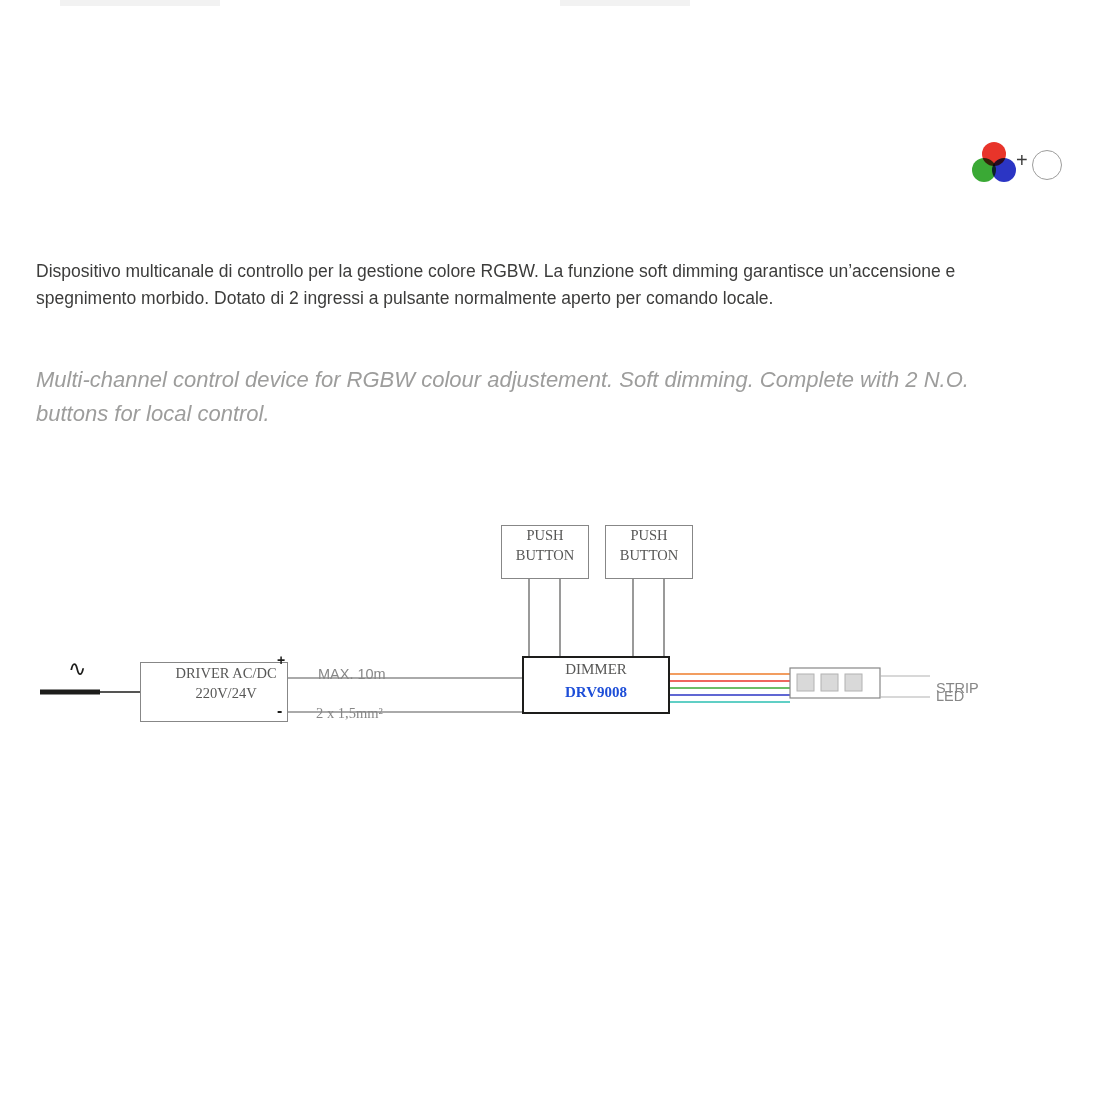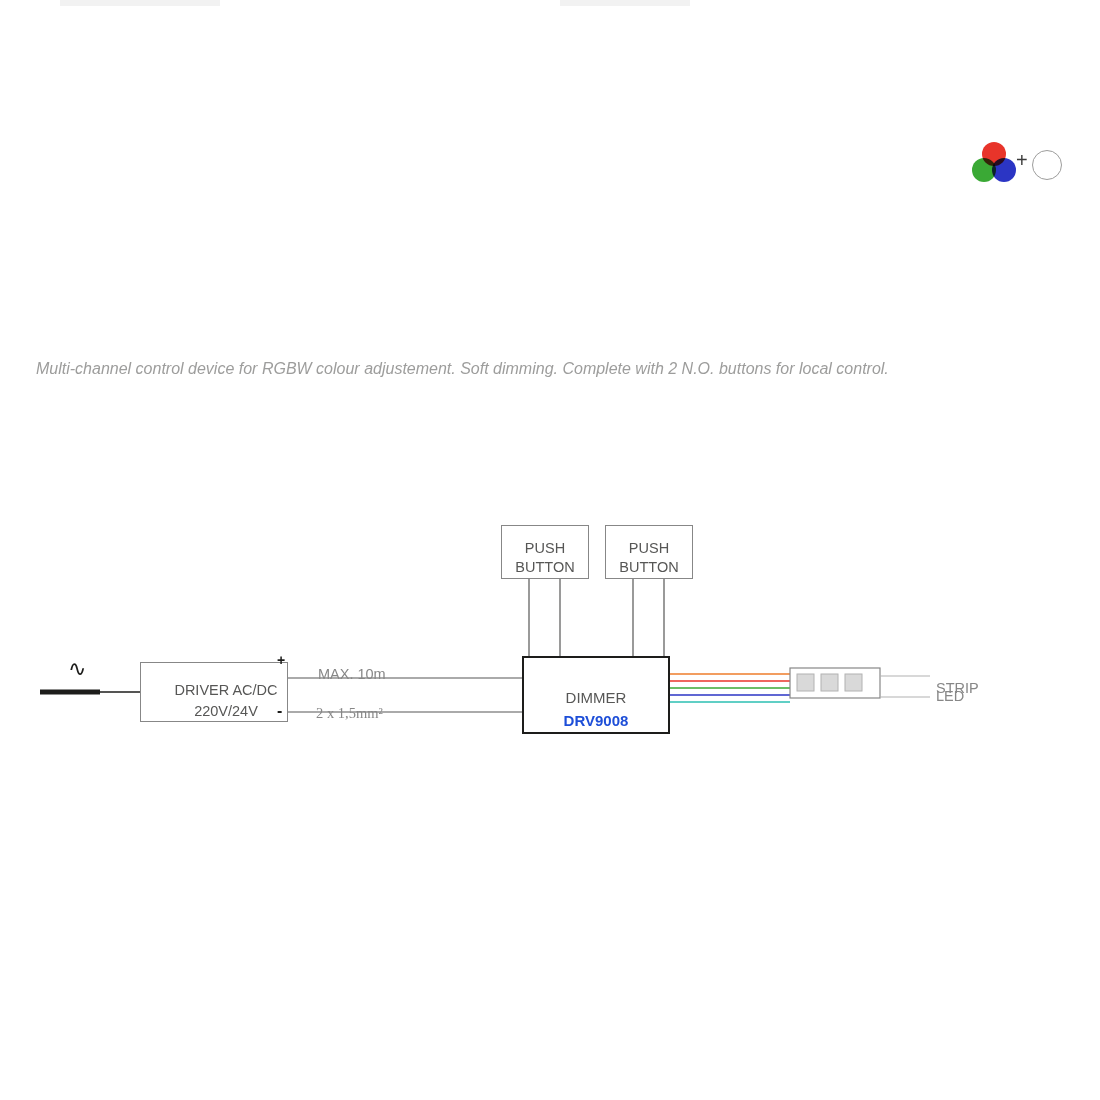--- a/index.html
+++ b/index.html
@@ -70,21 +70,21 @@
     width: 1010px;
     font-size: 17.5px;
     line-height: 1.55;
     color: #3c3c3b;
   }
   .desc-en {
     position: absolute;
     left: 36px;
     top: 341px;
     width: 1010px;
-    font-size: 16px;
+    font-size: 22px;
     line-height: 1.55;
     color: #9d9d9c;
     font-style: italic;
   }
 
   
   .diagram {
     position: absolute;
     left: 0;
     top: 490px;
@@ -95,22 +95,23 @@
 
   
   .box {
     position: absolute;
     box-sizing: border-box;
     background: #ffffff;
     border: 1px solid #575756;
     display: flex;
     flex-direction: column;
     align-items: center;
-    justify-content: flex-end;
+    justify-content: flex-start;
     color: #575756;
+    font-family: Liberation Serif, serif;
   }
   .push-box {
     width: 88px;
     height: 54px;
     border-color: #878787;
     font-size: 14.5px;
     line-height: 1.35;
   }
   .push-1 { left: 501px; top: 35px; }
   .push-2 { left: 605px; top: 35px; }
@@ -123,21 +124,21 @@
     border-color: #878787;
     font-size: 14.5px;
     line-height: 1.4;
     padding-left: 24px;
   }
 
   .dimmer-box {
     left: 522px;
     top: 166px;
     width: 148px;
-    height: 78px;
+    height: 58px;
     border: 2px solid #1d1d1b;
     font-size: 15px;
     line-height: 1.5;
   }
   .dimmer-box .model { font-weight: bold; color: #1d4ed8; }
 
   .lbl {
     position: absolute;
     color: #878787;
     font-size: 14.5px;
@@ -160,20 +161,21 @@
   <div class="top-strip b"></div>
 
   <div class="rgbw">
     <span class="circle c-red"></span>
     <span class="circle c-green"></span>
     <span class="circle c-blue"></span>
     <span class="plus-sign">+</span>
     <span class="c-white"></span>
   </div>
 
+  <p class="desc-it">Dispositivo multicanale di controllo per la gestione colore RGBW. La funzione soft dimming garantisce un’accensione e spegnimento morbido. Dotato di 2 ingressi a pulsante normalmente aperto per comando locale.</p>
   <p class="desc-en">Multi-channel control device for RGBW colour adjustement. Soft dimming. Complete with 2 N.O. buttons for local control.</p>
 
   <div class="diagram">
 
     <svg width="1100" height="300" viewBox="0 0 1100 300">
 
       <path d="M40 202 L100 202" stroke="#1d1d1b" stroke-width="5" fill="none"></path>
       <path d="M100 202 L140 202" stroke="#1d1d1b" stroke-width="1.4" fill="none"></path>
 
       <path d="M288 188 L522 188" stroke="#575756" stroke-width="1.2" fill="none"></path>

